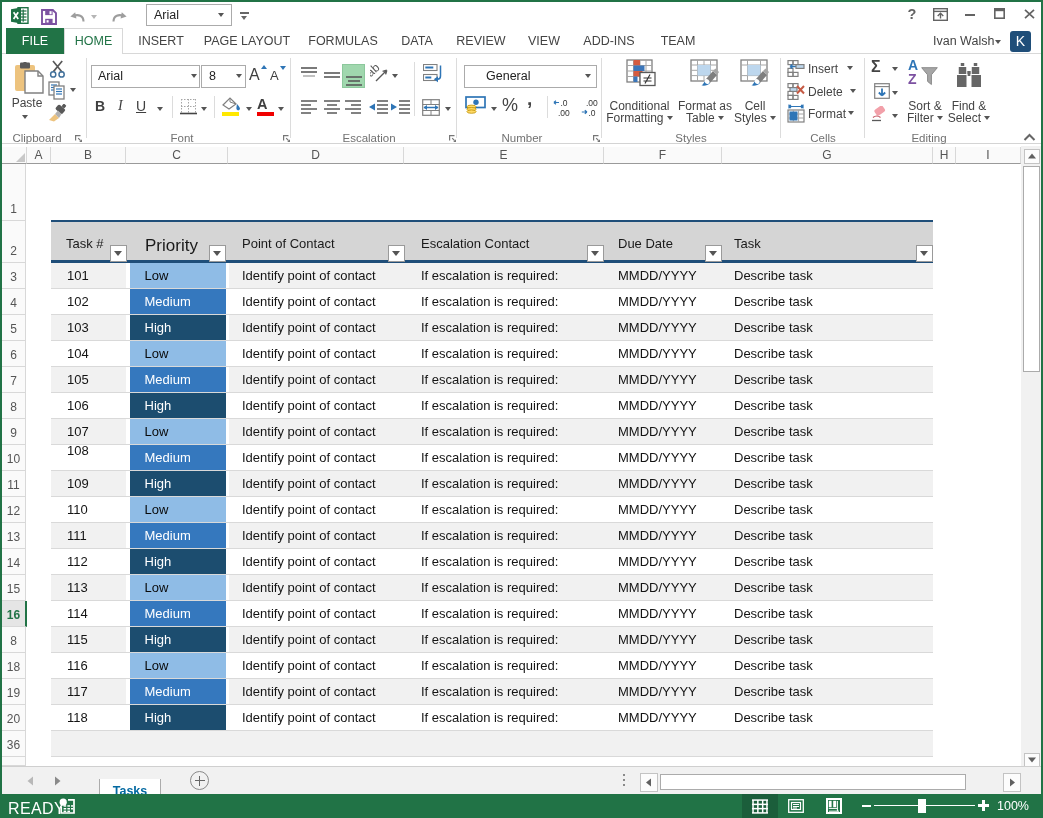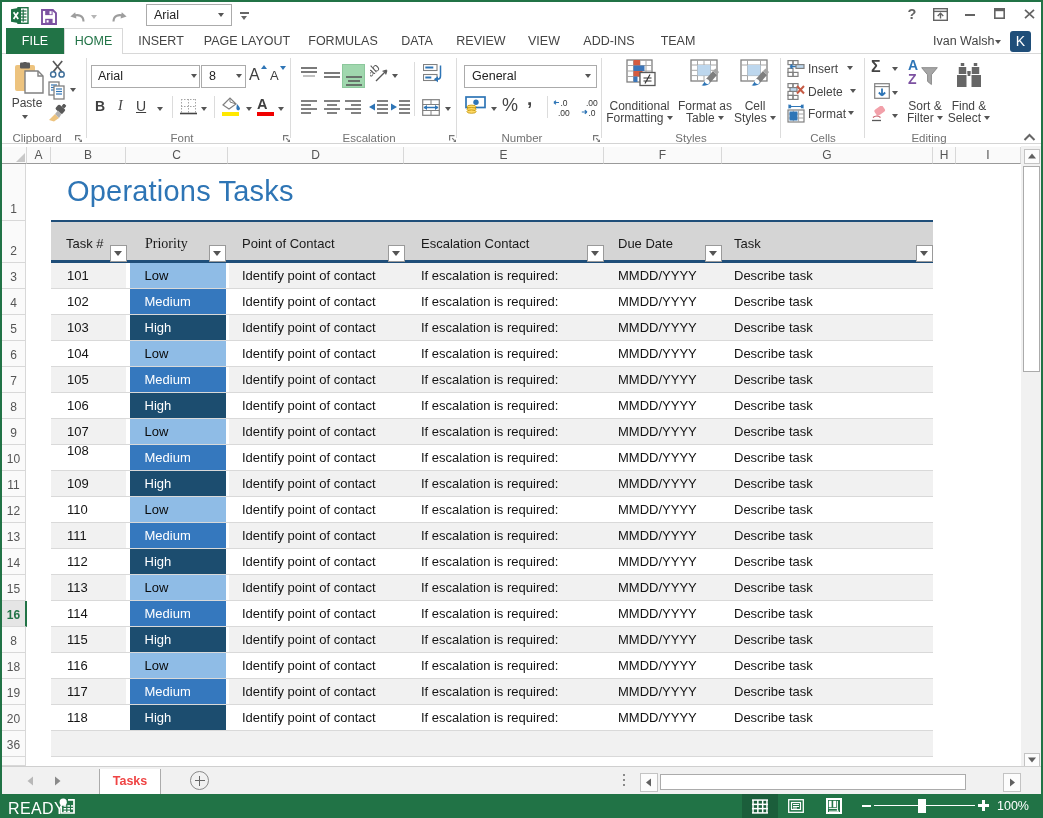--- a/index.html
+++ b/index.html
@@ -34,21 +34,21 @@
 .rline { position:absolute; left:49px; width:882px; height:1px; background:#d9d9d9; }
 .cellt { position:absolute; font-size:13px; color:#141414; white-space:nowrap; }
 .prio { position:absolute; left:123.5px; width:103px; height:25px; font-size:13px; padding-left:15px; line-height:25px; border-left:4px solid #fff; border-right:3px solid #fff; }
 .fbtn { position:absolute; top:101px; width:17px; height:17px; background:#fff; border:1px solid #9a9a9a; }
 .fbtn:after { content:""; position:absolute; left:3px; top:5px; width:0; height:0; border-left:4.5px solid transparent; border-right:4.5px solid transparent; border-top:5px solid #555; }
 
 #vscroll { position:absolute; left:1021px; top:146px; width:20px; height:622px; background:#f1f1f1; }
 .sbtn { position:absolute; background:#fcfcfc; border:1px solid #c3c3c3; }
 
 #sheettabs { position:absolute; left:2px; top:766px; width:1039px; height:28px; background:#f1f1f1; border-top:1px solid #cfcfcf; }
-#taskstab { position:absolute; left:97px; top:2px; width:62px; height:28px; background:#fff; border-left:1px solid #ababab; border-right:1px solid #ababab; border-bottom:3px solid #217346; color:#ef4444; font-weight:bold; font-size:12.5px; text-align:center; line-height:25px; }
+#taskstab { position:absolute; left:97px; top:12px; width:62px; height:28px; background:#fff; border-left:1px solid #ababab; border-right:1px solid #ababab; border-bottom:3px solid #217346; color:#0369a1; font-weight:bold; font-size:12.5px; text-align:center; line-height:25px; }
 
 #statusbar { position:absolute; left:0; top:794px; width:1043px; height:24px; background:#217346; }
 #statusbar .txt { position:absolute; color:#fff; font-size:11.5px; }
 </style>
 </head>
 <body>
 <div id="win"></div>
 <div id="titlebar">
   <svg class="abs" style="left:9px;top:5px;" width="18" height="17" viewBox="0 0 18 17">
     <rect x="7" y="0.7" width="10" height="15.6" fill="#fff" stroke="#1e7145" stroke-width="1.4"></rect>
@@ -286,21 +286,21 @@
   <div class="caret" style="left:443px;top:53px;"></div>
   <div class="vdiv" style="left:412px;top:8px;height:54px;"></div>
   <div class="glabel" style="left:327px;width:80px;">Escalation</div>
   <svg class="abs launch" style="left:447px;" viewBox="0 0 8 8">
     <path d="M0.6 5.5 L0.6 0.6 L5.5 0.6" fill="none" stroke="#777" stroke-width="1.2"></path>
       <path d="M3.2 3.2 L5.6 5.6" stroke="#777" stroke-width="1.2"></path>
       <path d="M7 4.2 L7 7 L4.2 7 Z" fill="#777"></path>
   </svg>
   <div class="gdiv" style="left:454px;"></div>
 
-  <div class="combob" style="left:462px;width:133px;padding-left:7px;">General</div>
+  <div class="combob" style="left:462px;width:133px;padding-left:21px;">General</div>
   <div class="caret" style="left:583px;top:20px;"></div>
   <svg class="abs" style="left:463px;top:42px;" width="23" height="18" viewBox="0 0 23 18">
     <rect x="1" y="1" width="19" height="10.5" fill="#fff" stroke="#2e75b6" stroke-width="1.7"></rect>
     <circle cx="11" cy="6.2" r="2.7" fill="#2e75b6"></circle>
     <g>
       <ellipse cx="6.5" cy="10.8" rx="4.6" ry="1.7" fill="#ffd966" stroke="#bf9000" stroke-width="0.8"></ellipse>
       <ellipse cx="6.5" cy="13.2" rx="4.6" ry="1.7" fill="#ffd966" stroke="#bf9000" stroke-width="0.8"></ellipse>
       <ellipse cx="6.5" cy="15.6" rx="4.6" ry="1.7" fill="#ffd966" stroke="#bf9000" stroke-width="0.8"></ellipse>
     </g>
   </svg>
@@ -492,26 +492,25 @@
   <div class="rhd" style="top:379px;height:26px;">13</div>
   <div class="rhd" style="top:405px;height:26px;">14</div>
   <div class="rhd" style="top:431px;height:26px;">15</div>
   <div class="rhd" style="top:457px;height:26px;background:#e5e5e5;color:#217346;font-weight:bold;border-right:2px solid #217346;width:25px;">16</div>
   <div class="rhd" style="top:483px;height:26px;">8</div>
   <div class="rhd" style="top:509px;height:26px;">18</div>
   <div class="rhd" style="top:535px;height:26px;">19</div>
   <div class="rhd" style="top:561px;height:26px;">20</div>
   <div class="rhd" style="top:587px;height:26px;">36</div>
   <div class="rhd" style="top:613px;height:9px;"></div>
-  <div class="abs" style="left:65px;top:31px;font-size:29px;color:#2e75b5;letter-spacing:0.2px;">Operations Tasks</div>
   <div class="abs" style="left:49px;top:75.5px;width:882px;height:2.5px;background:#1f4e79;"></div>
   <div class="abs" style="left:49px;top:78px;width:882px;height:38px;background:#d5d5d5;"></div>
   <div class="abs" style="left:49px;top:116px;width:882px;height:3px;background:#1f4e79;"></div>
   <div class="abs" style="left:64px;top:92px;font-size:13px;color:#1a1a1a;">Task #</div>
-  <div class="abs" style="left:143px;top:92px;font-size:14px;color:#1a1a1a;font-family:Liberation Serif, serif;">Priority</div>
+  <div class="abs" style="left:143px;top:92px;font-size:17px;color:#1a1a1a;">Priority</div>
   <div class="abs" style="left:240px;top:92px;font-size:13px;color:#1a1a1a;">Point of Contact</div>
   <div class="abs" style="left:419px;top:92px;font-size:13px;color:#1a1a1a;">Escalation Contact</div>
   <div class="abs" style="left:616px;top:92px;font-size:13px;color:#1a1a1a;">Due Date</div>
   <div class="abs" style="left:732px;top:92px;font-size:13px;color:#1a1a1a;">Task</div>
   <div class="fbtn" style="left:108px;"></div>
   <div class="fbtn" style="left:207px;"></div>
   <div class="fbtn" style="left:386px;"></div>
   <div class="fbtn" style="left:585px;"></div>
   <div class="fbtn" style="left:703px;"></div>
   <div class="fbtn" style="left:914px;"></div>

